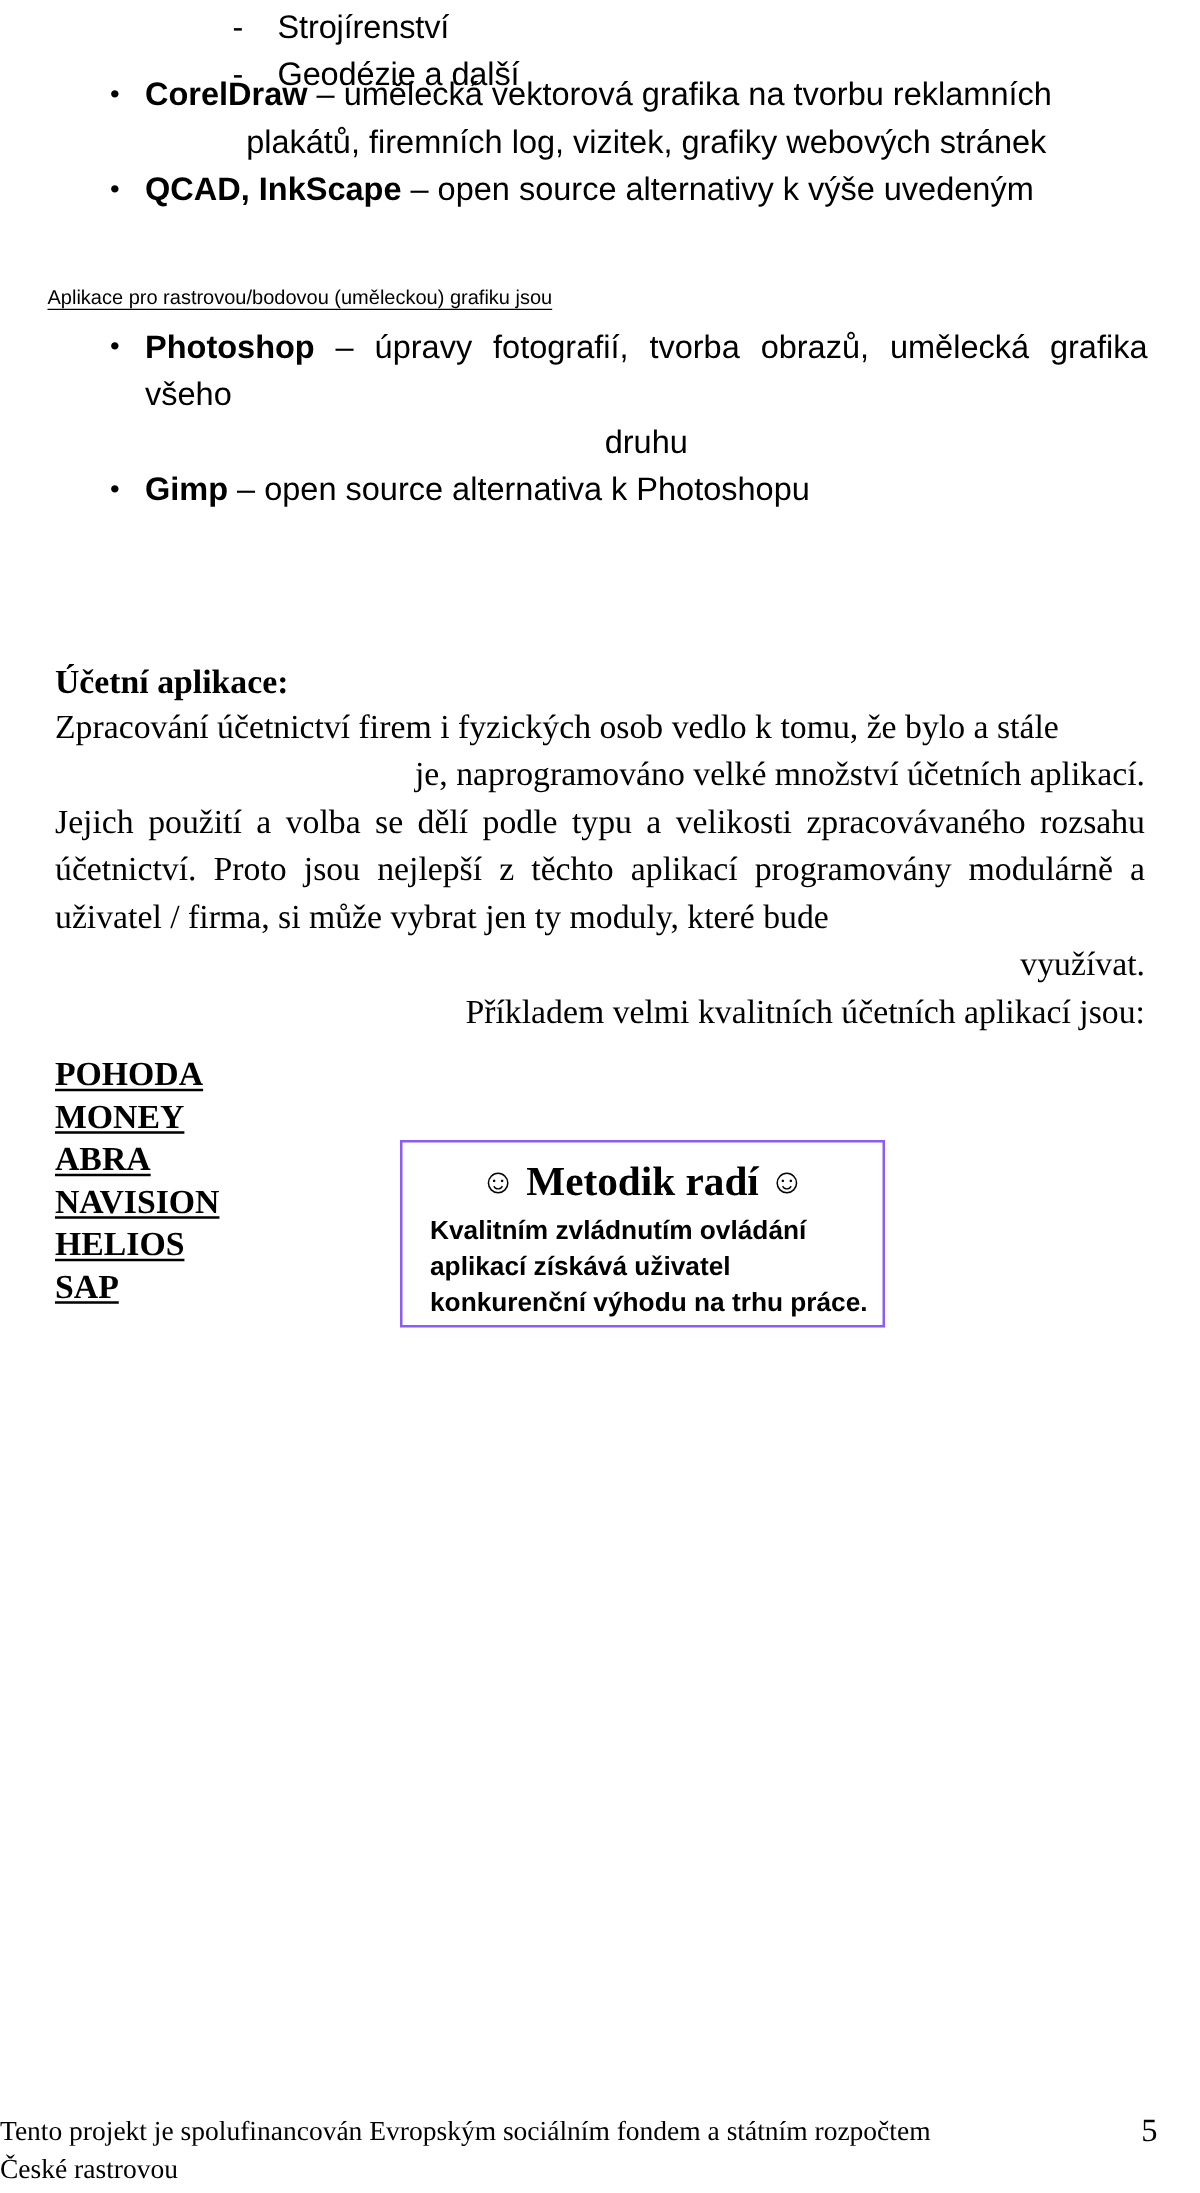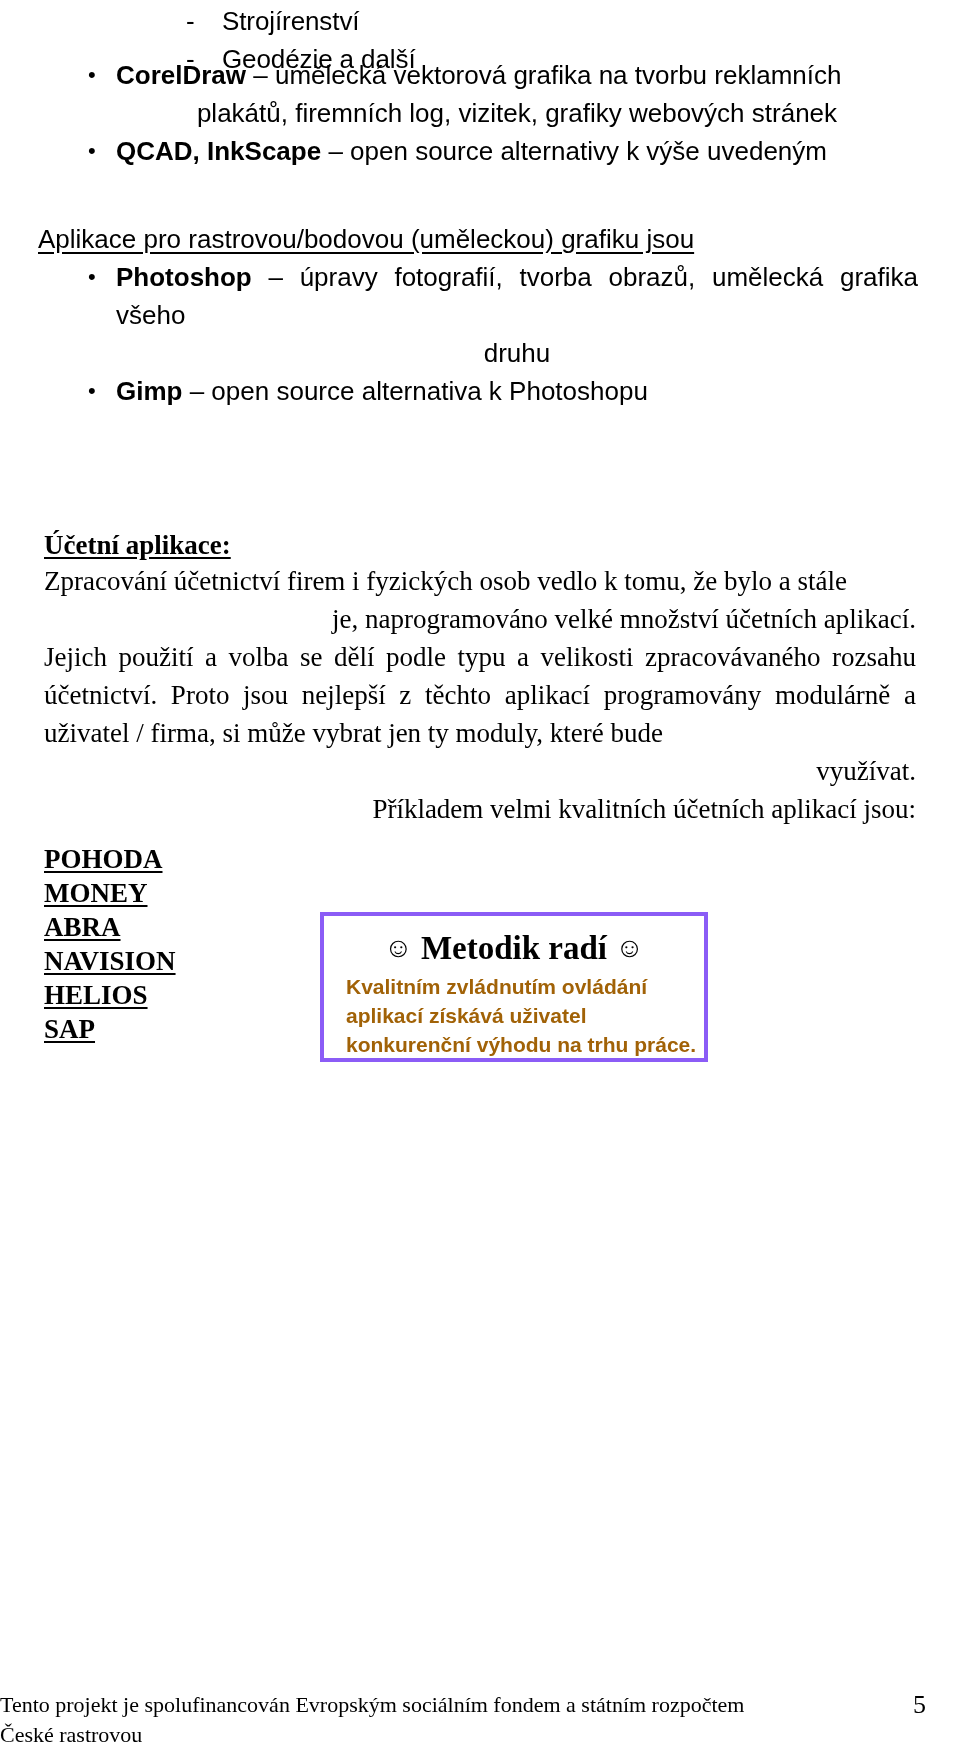--- a/index.html
+++ b/index.html
@@ -67,36 +67,35 @@
   }
   .bullet-item .tail {
     display: block;
     text-align: center;
   }
 
   
   .sans-heading {
     position: absolute;
     left: 38px;
-    font-size: 26px;
+    font-size: 16px;
     line-height: 38px;
     text-decoration: underline;
     text-underline-offset: 4px;
     white-space: nowrap;
   }
 
   
   .serif-heading {
     position: absolute;
     left: 44px;
     font-family: "Liberation Serif", serif;
     font-weight: bold;
     font-size: 27px;
     line-height: 34px;
-    text-decoration: underline;
     text-underline-offset: 3px;
     white-space: nowrap;
   }
 
   
   .serif-para {
     position: absolute;
     left: 44px;
     width: 872px;
     font-family: "Liberation Serif", serif;
@@ -129,21 +128,21 @@
     width: max-content;
   }
 
   
   .callout {
     position: absolute;
     left: 320px;
     top: 912px;
     width: 388px;
     height: 150px;
-    border: 4px solid #8b5cf6;
+    border: 2px solid #8b5cf6;
     background: #ffffff;
     box-sizing: border-box;
   }
   .callout-title {
     font-family: "Liberation Serif", serif;
     font-weight: bold;
     font-size: 33px;
     line-height: 44px;
     color: #000000;
     text-align: center;
@@ -152,21 +151,21 @@
   }
   .callout-title .smiley {
     font-size: 28px;
     vertical-align: 2px;
   }
   .callout-body {
     font-family: "Liberation Sans", sans-serif;
     font-weight: bold;
     font-size: 21px;
     line-height: 29px;
-    color: #a16207;
+    color: #000000;
     padding: 2px 0 0 22px;
   }
   .callout-body span {
     display: block;
   }
 
   
   .footer {
     position: absolute;
     left: 0;

